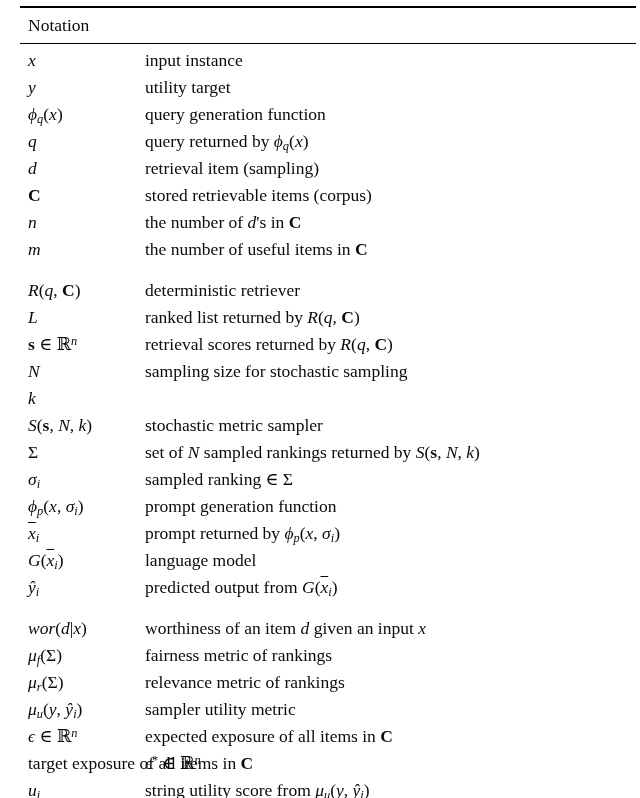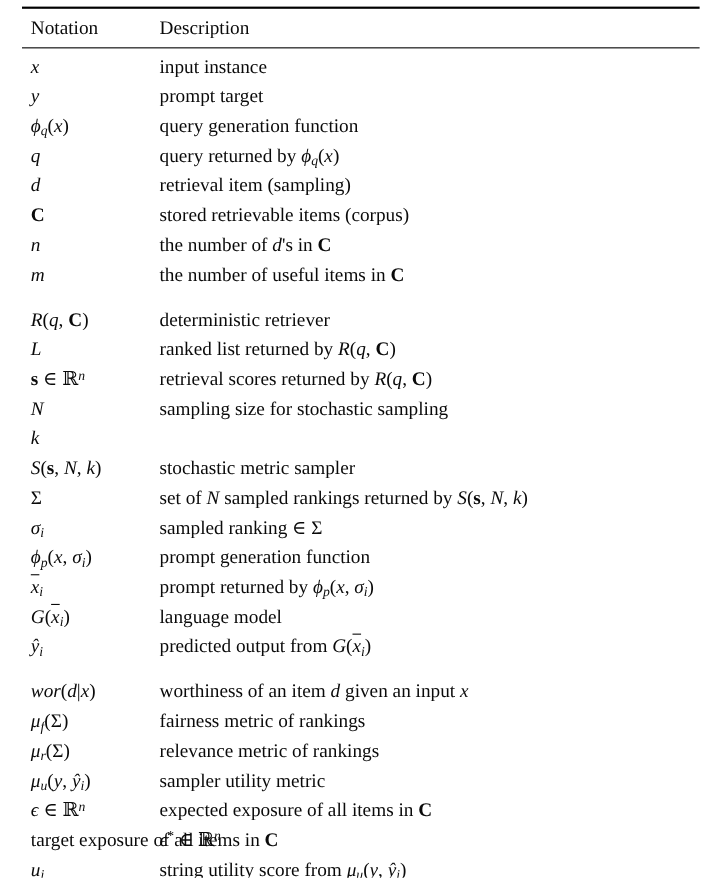--- a/index.html
+++ b/index.html
@@ -48,32 +48,31 @@
   .cal { font-style: italic; }
   .ol { text-decoration: overline; }
 </style>
 </head>
 <body style="background: rgb(255, 255, 255); color: rgb(10, 10, 10);">
 
 <div class="table">
   <div class="toprule"></div>
   <div class="header-row">
     <div class="cell">Notation</div>
-    <div class="cell">Description</div>
   </div>
   <div class="midrule"></div>
   <div class="tbody">
   <div class="row">
     <div class="cell notation"><i>x</i></div>
     <div class="cell description">input instance</div>
   </div>
 
   <div class="row">
     <div class="cell notation"><i>y</i></div>
-    <div class="cell description">prompt target</div>
+    <div class="cell description">utility target</div>
   </div>
 
   <div class="row">
     <div class="cell notation"><i>ϕ<sub>q</sub></i>(<i>x</i>)</div>
     <div class="cell description">query generation function</div>
   </div>
 
   <div class="row">
     <div class="cell notation"><i>q</i></div>
     <div class="cell description">query returned by <i>ϕ<sub>q</sub></i>(<i>x</i>)</div>

